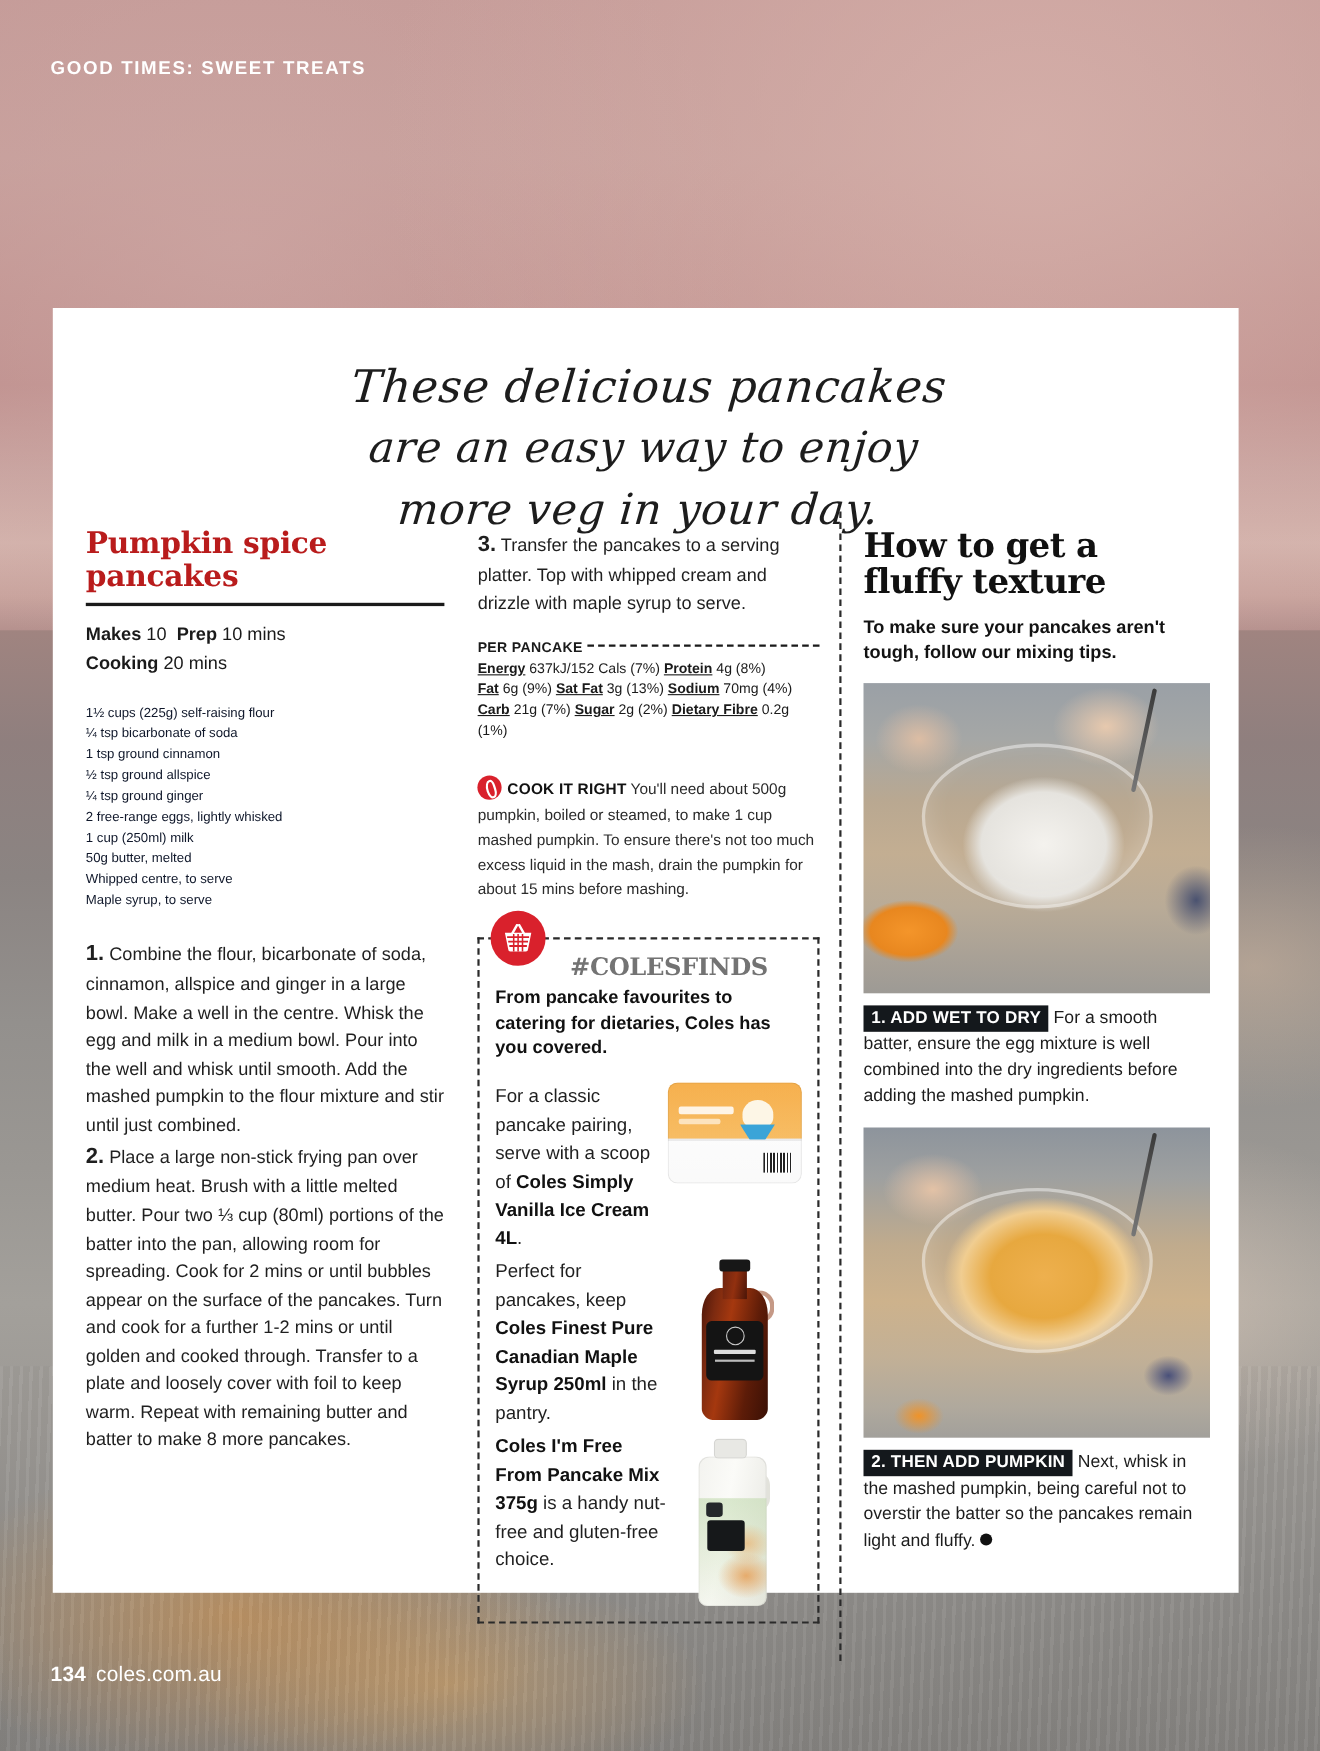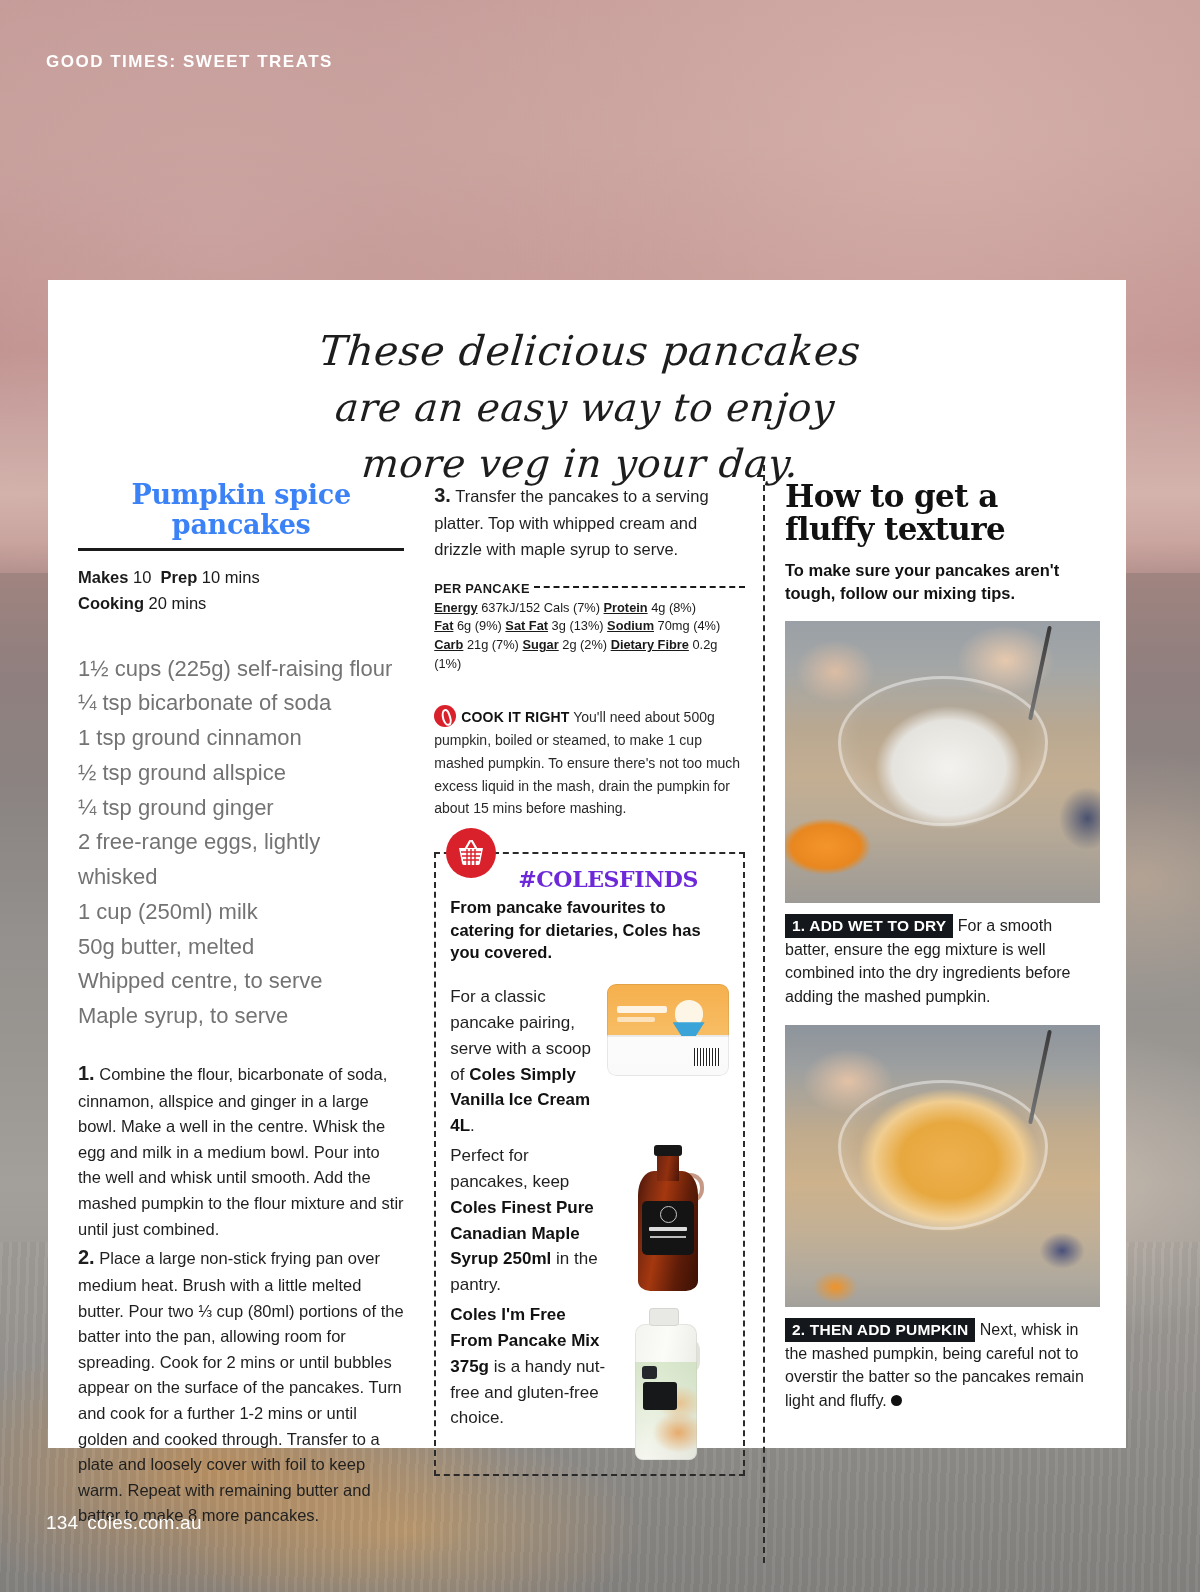--- a/index.html
+++ b/index.html
@@ -123,42 +123,41 @@
     position: absolute;
     left: 4px; top: -15px; bottom: -34px;
     border-left: 2px dashed #2a2a2a;
   }
 
   
   h1.recipe-title {
     font-family: "DejaVu Serif", serif;
     font-weight: 700;
     font-size: 27px;
-    color: #3b82f6;
+    color: #b91c1c;
     letter-spacing: -0.3px;
     line-height: 1.1;
-    text-align: center;
   }
   .rule {
     border-bottom: 3px solid #1a1a1a;
     margin: 9px 0 14px 0;
   }
 
   .meta {
     font-size: 16.5px;
     line-height: 1.55;
     color: #1a1a1a;
   }
   .meta b { font-weight: 700; }
 
   .ingredients {
-    margin-top: 35px;
-    font-size: 22px;
+    margin-top: 22px;
+    font-size: 12px;
     line-height: 1.58;
-    color: #737373;
+    color: #0f172a;
   }
 
   .method {
     margin-top: 24px;
     font-size: 16.5px;
     line-height: 1.55;
     color: #1f1f1f;
     text-align: left;
   }
   .method .num {
@@ -230,21 +229,21 @@
     width: 50px; height: 50px;
     border-radius: 50%;
     background: #d9212c;
     z-index: 3;
   }
   .finds-basket svg { position: absolute; left: 11px; top: 12px; }
   .finds-title {
     font-family: "DejaVu Serif", serif;
     font-weight: 700;
     font-size: 22px;
-    color: #6d28d9;
+    color: #737373;
     letter-spacing: -0.4px;
     margin-left: 68px;
     margin-top: -4px;
     margin-bottom: 4px;
   }
   .finds-sub {
     font-weight: 700;
     font-size: 16.5px;
     line-height: 1.38;
     color: #111;
@@ -475,21 +474,21 @@
 
   
   .footer {
     position: absolute;
     left: 46px; bottom: 58px;
     z-index: 6;
     color: #fff;
     font-size: 19px;
     letter-spacing: 0.2px;
   }
-  .footer .pg { font-weight: 400; margin-right: 9px; }
+  .footer .pg { font-weight: 700; margin-right: 9px; }
   .footer .site { font-weight: 400; }
 </style>
 </head>
 <body>
 
 <div class="bg"></div>
 <div class="bg-lower"></div>
 <div class="bg-streaks"></div>
 
 <div class="kicker">GOOD TIMES: SWEET TREATS</div>

